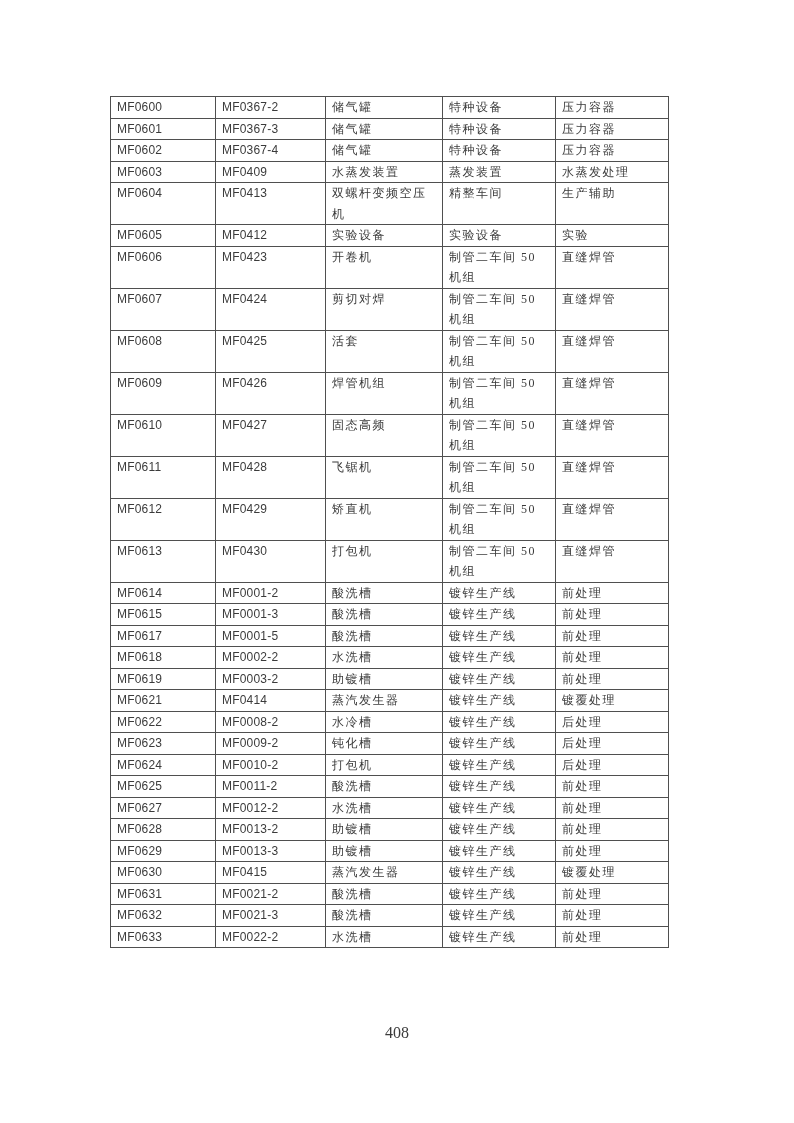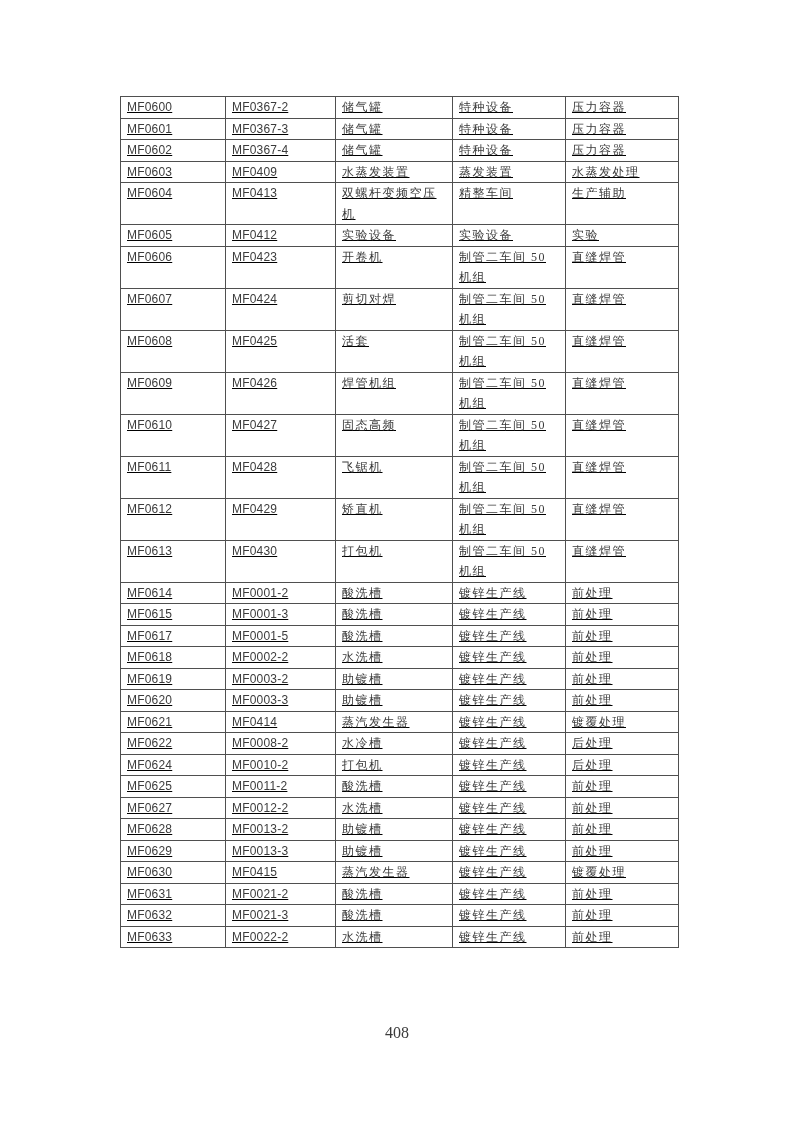--- a/index.html
+++ b/index.html
@@ -16,26 +16,25 @@
     overflow: hidden;
   }
   .page {
     position: relative;
     width: 794px;
     height: 1123px;
     background: var(--bg);
   }
   table.equipment-table {
     position: absolute;
-    left: 120px;
+    left: 110px;
     top: 96px;
     width: 558px;
     border-collapse: collapse;
     table-layout: fixed;
-    text-decoration: underline;
   }
   table.equipment-table td {
     border: 1px solid var(--border);
     padding: 0 6px;
     vertical-align: top;
     font-size: 12px;
     line-height: 20.5px;
     color: var(--text);
     overflow: hidden;
     word-break: break-word;
@@ -200,41 +199,41 @@
           <td class="cjk-cell">前处理</td>
         </tr>
         <tr>
           <td class="code-cell">MF0619</td>
           <td class="code-cell">MF0003-2</td>
           <td class="cjk-cell">助镀槽</td>
           <td class="cjk-cell">镀锌生产线</td>
           <td class="cjk-cell">前处理</td>
         </tr>
         <tr>
-          <td class="code-cell">MF0620</td>
-          <td class="code-cell">MF0003-3</td>
-          <td class="cjk-cell">助镀槽</td>
-          <td class="cjk-cell">镀锌生产线</td>
-          <td class="cjk-cell">前处理</td>
-        </tr>
-        <tr>
           <td class="code-cell">MF0621</td>
           <td class="code-cell">MF0414</td>
           <td class="cjk-cell">蒸汽发生器</td>
           <td class="cjk-cell">镀锌生产线</td>
           <td class="cjk-cell">镀覆处理</td>
         </tr>
         <tr>
           <td class="code-cell">MF0622</td>
           <td class="code-cell">MF0008-2</td>
           <td class="cjk-cell">水冷槽</td>
           <td class="cjk-cell">镀锌生产线</td>
           <td class="cjk-cell">后处理</td>
         </tr>
         <tr>
+          <td class="code-cell">MF0623</td>
+          <td class="code-cell">MF0009-2</td>
+          <td class="cjk-cell">钝化槽</td>
+          <td class="cjk-cell">镀锌生产线</td>
+          <td class="cjk-cell">后处理</td>
+        </tr>
+        <tr>
           <td class="code-cell">MF0624</td>
           <td class="code-cell">MF0010-2</td>
           <td class="cjk-cell">打包机</td>
           <td class="cjk-cell">镀锌生产线</td>
           <td class="cjk-cell">后处理</td>
         </tr>
         <tr>
           <td class="code-cell">MF0625</td>
           <td class="code-cell">MF0011-2</td>
           <td class="cjk-cell">酸洗槽</td>

